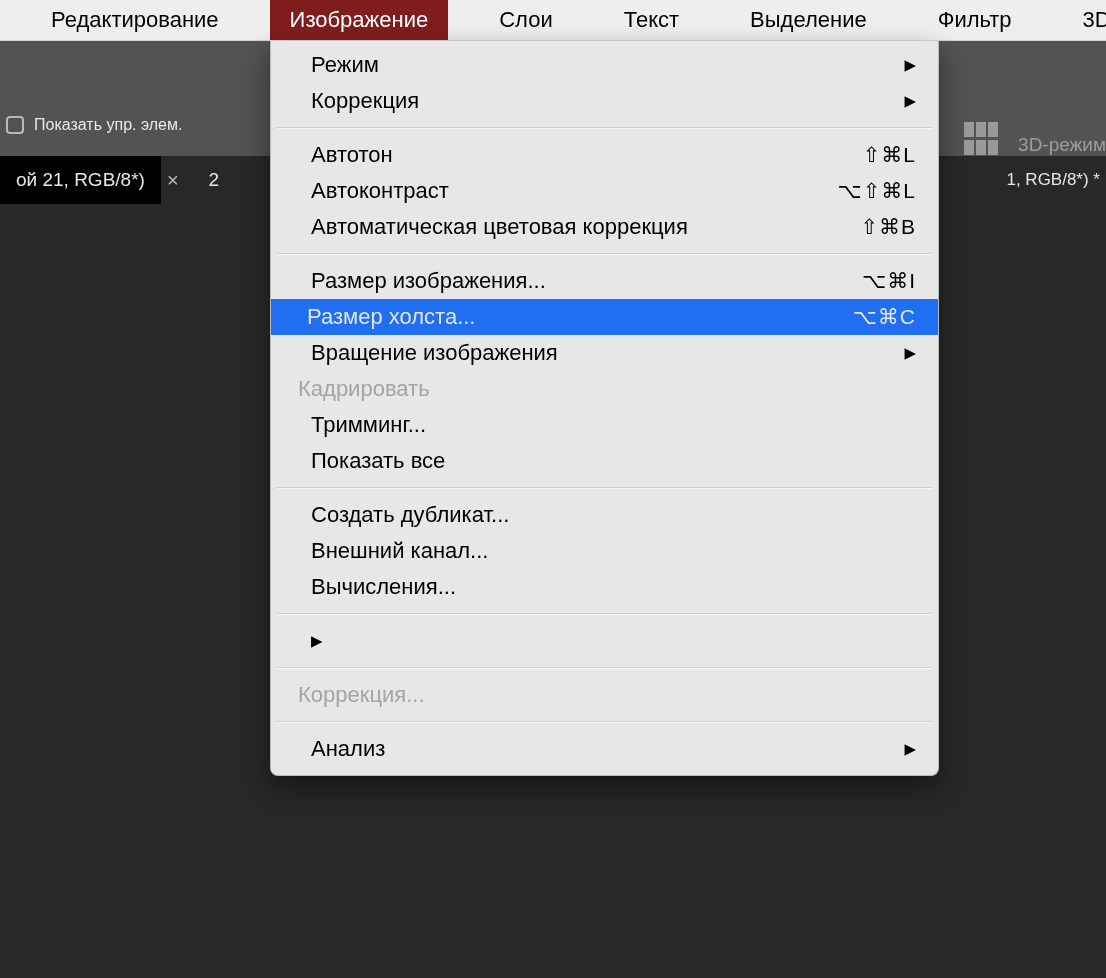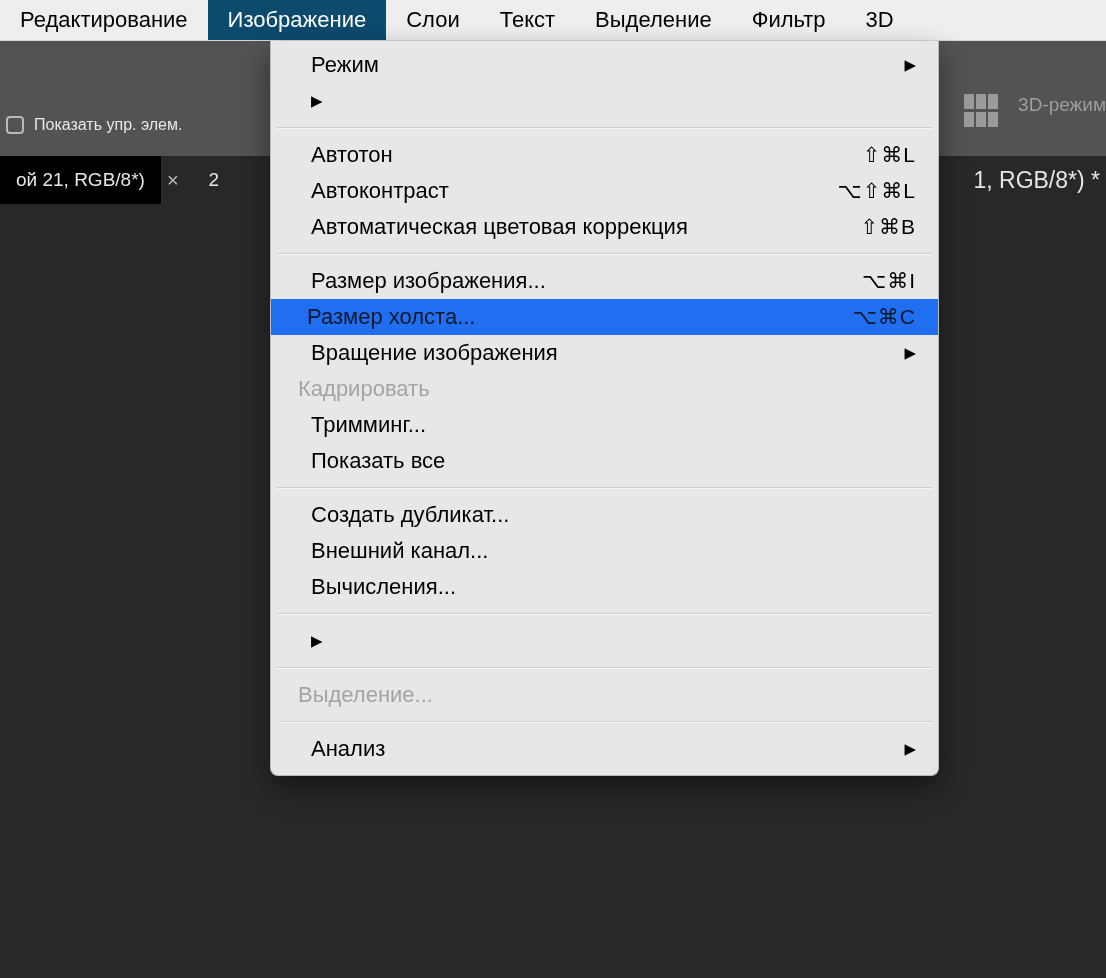--- a/index.html
+++ b/index.html
@@ -1,38 +1,38 @@
 <!DOCTYPE html>
 <html><head>
 <meta charset="utf-8">
 <style>
   * { margin:0; padding:0; box-sizing:border-box; }
   html,body { width:1106px; height:978px; overflow:hidden; font-family:-apple-system,"Helvetica Neue",Arial,sans-serif; background:#000; }
   .menubar { position:absolute; top:0; left:0; width:1106px; height:41px; background:#eeeeee; display:flex; align-items:stretch; border-bottom:1px solid #d6d6d6; }
-  .menu-item { font-size:22px; color:#000; display:flex; align-items:center; padding:0 20px; cursor:default; white-space:nowrap; }
-  .menu-item.active { background:#0c4a6e; color:#fff;text-align:center; }
+  .menu-item { font-size:22px; color:#000; display:flex; align-items:center; padding:0 20px; cursor:default; white-space:nowrap;margin-left:31px; }
+  .menu-item.active { background:#7f1d1d; color:#fff;text-align:center; }
   .toolbar-strip { position:absolute; top:41px; left:0; width:1106px; height:53px; background:#535353; }
   .options-bar { position:absolute; top:94px; left:0; width:1106px; height:62px; background:#535353; display:flex; align-items:center; }
   .checkbox { width:18px; height:18px; border:2px solid #b9b9b9; border-radius:4px; margin-left:6px; margin-right:10px; }
   .options-label { font-size:16px; color:#e8e8e8; }
-  .opt-right { position:absolute; right:0; top:0; height:62px; display:flex; align-items:flex-start; }
+  .opt-right { position:absolute; right:0; top:0; height:62px; display:flex; align-items:flex-end; }
   .grid-icon { width:34px; height:34px; display:flex; flex-wrap:wrap; gap:2px; margin-right:20px; }
   .grid-icon span { width:10px; height:15px; background:#9a9a9a; }
   .mode-label { font-size:19px; color:#9d9d9d; }
   .tab-strip { position:absolute; top:156px; left:0; width:1106px; height:48px; background:#282828; display:flex; align-items:stretch; }
   .tab { display:flex; align-items:center; padding:0 16px; font-size:19px; color:#e6e6e6; background:#000000; white-space:nowrap; }
   .tab-close { color:#bcbcbc; font-size:20px; padding:0 10px 0 6px; display:flex; align-items:center; }
   .tab-strip .gap { width:4px; background:#282828; }
-  .tab-right { position:absolute; right:0; top:0; height:48px; display:flex; align-items:center; padding-right:6px; font-size:23px; color:#e6e6e6; background:#282828; padding-left:14px; }
+  .tab-right { position:absolute; right:0; top:0; height:48px; display:flex; align-items:center; padding-right:6px; font-size:17px; color:#e6e6e6; background:#282828; padding-left:14px; }
   .canvas { position:absolute; top:204px; left:0; width:1106px; height:774px; background:#282828; }
   
   .dropdown { position:absolute; left:270px; top:41px; width:669px; background:#e7e7e7; border:1px solid #b9b9b9; border-top:none; border-radius:0 0 8px 8px; box-shadow:0 12px 28px rgba(0,0,0,.45); padding-top:6px; padding-bottom:8px; }
   .dd-item { height:36px; display:flex; align-items:center; padding:0 22px 0 40px; font-size:22px; color:#000; cursor:default; }
   .dd-item.disabled { color:#a4a4a4;padding-left:27px; }
-  .dd-item.highlight { background:#1f6ff0; color:#0f172a;padding-left:36px; }
+  .dd-item.highlight { background:#1f6ff0; color:#e5e5e5;padding-left:36px; }
   .dd-item .lbl { flex:1; white-space:nowrap; overflow:hidden; }
   .dd-item .shortcut { font-size:21px; letter-spacing:1px; white-space:nowrap; }
   .dd-item .arrow { font-size:15px; color:#000; }
   .dd-sep { height:18px; position:relative; }
   .dd-sep::before { content:""; position:absolute; left:6px; right:6px; top:8px; height:1px; background:#cfcfcf; }
   .dd-sep::after { content:""; position:absolute; left:6px; right:6px; top:9px; height:1px; background:#f6f6f6; }
 </style>
 </head>
 <body>
 
@@ -93,20 +93,21 @@
 </div>
 
 <div class="canvas"></div>
 
 <div class="dropdown">
     <div class="dd-item">
       <span class="lbl">Режим</span>
       <span class="arrow">▶</span>
     </div>
     <div class="dd-item">
+      <span class="lbl">Коррекция</span>
       <span class="arrow">▶</span>
     </div>
     <div class="dd-sep"></div>
     <div class="dd-item">
       <span class="lbl">Автотон</span>
       <span class="shortcut">⇧⌘L</span>
     </div>
     <div class="dd-item">
       <span class="lbl">Автоконтраст</span>
       <span class="shortcut">⌥⇧⌘L</span>
@@ -146,20 +147,20 @@
     </div>
     <div class="dd-item">
       <span class="lbl">Вычисления...</span>
     </div>
     <div class="dd-sep"></div>
     <div class="dd-item">
       <span class="arrow">▶</span>
     </div>
     <div class="dd-sep"></div>
     <div class="dd-item disabled">
-      <span class="lbl">Выделение...</span>
+      <span class="lbl">Коррекция...</span>
     </div>
     <div class="dd-sep"></div>
     <div class="dd-item">
       <span class="lbl">Анализ</span>
       <span class="arrow">▶</span>
     </div>
   </div>
 
 </body></html>

